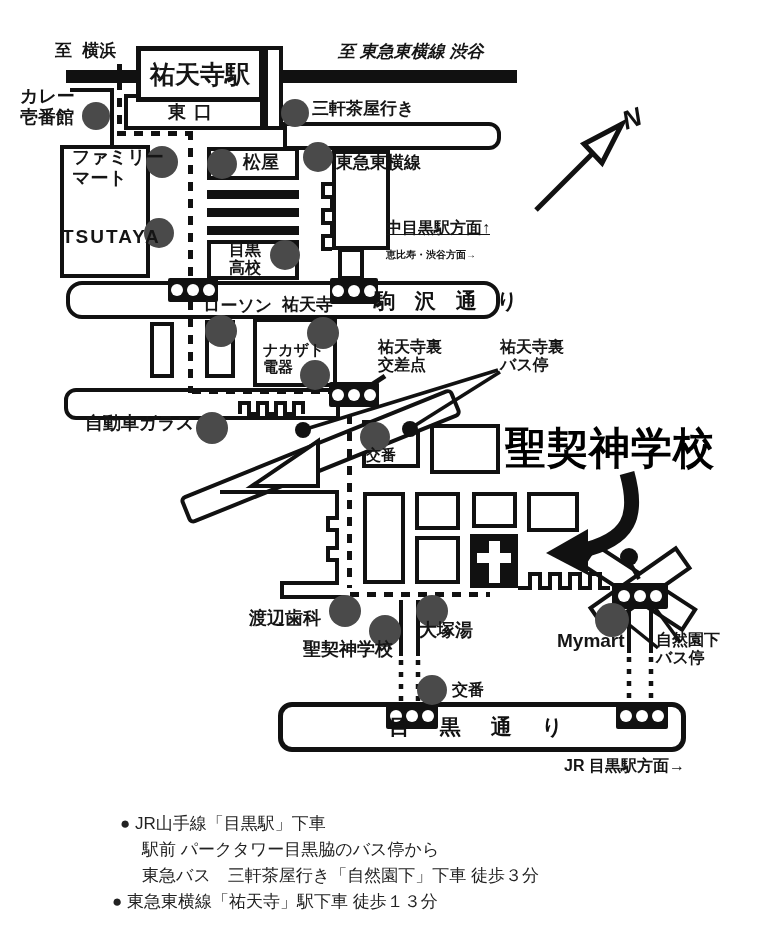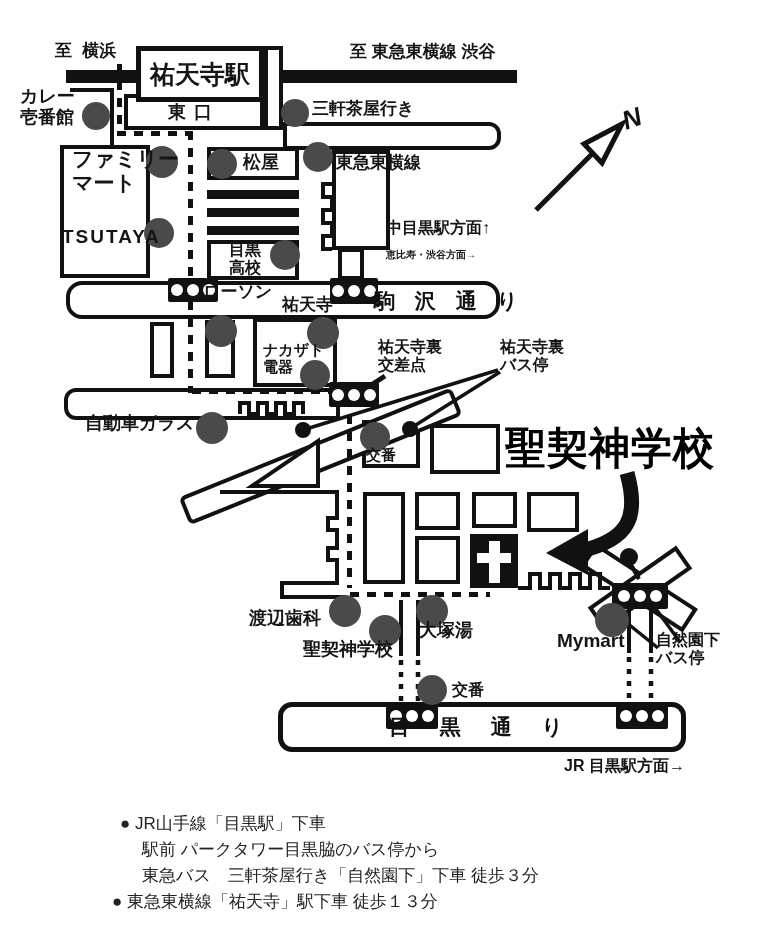--- a/index.html
+++ b/index.html
@@ -24,21 +24,21 @@
   .dirline{position:absolute;font-size:17px;font-weight:500;color:#222;z-index:7;white-space:nowrap;}
 </style>
 </head>
 <body>
 
 <div class="map">
 
   <div class="bar" style="left:66px;top:70px;width:72px;height:13px;"></div>
   <div class="bar" style="left:283px;top:70px;width:234px;height:13px;"></div>
   <div class="lbl" style="left:55px;top:42px;font-family:Liberation Mono, monospace;">至 横浜</div>
-  <div class="lbl" style="left:350px;top:42px;">至 東急東横線 渋谷</div>
+  <div class="lbl" style="left:338px;top:42px;font-style:italic;">至 東急東横線 渋谷</div>
   <div class="blk" style="left:264px;top:46px;width:19px;height:84px;"></div>
   <div class="blk" style="left:136px;top:46px;width:128px;height:56px;border-width:5px;display:flex;align-items:center;justify-content:center;z-index:3;">
     <span class="lbl" style="position:static;font-size:25px;font-weight:900;white-space:nowrap;">祐天寺駅</span>
   </div>
   <div class="blk" style="left:124px;top:94px;width:140px;height:36px;display:flex;align-items:center;justify-content:center;">
     <span class="lbl" style="position:static;font-size:18px;letter-spacing:8px;white-space:nowrap;">東口</span>
   </div>
   <div class="bar" style="left:70px;top:88px;width:44px;height:4px;"></div>
   <div class="bar" style="left:110px;top:88px;width:4px;height:58px;"></div>
 
@@ -175,46 +175,46 @@
   <div class="dot" style="left:360px;top:422px;width:30px;height:30px;"></div>
   <div class="dot" style="left:329px;top:595px;width:32px;height:32px;"></div>
   <div class="dot" style="left:369px;top:615px;width:32px;height:32px;"></div>
   <div class="dot" style="left:416px;top:595px;width:32px;height:32px;"></div>
   <div class="dot" style="left:595px;top:603px;width:34px;height:34px;"></div>
   <div class="dot" style="left:417px;top:675px;width:30px;height:30px;"></div>
 
   <div class="lbl" style="left:20px;top:86px;font-size:18px;">カレー
 壱番館</div>
   <div class="lbl" style="left:312px;top:99px;">三軒茶屋行き</div>
-  <div class="lbl" style="left:72px;top:147px;font-size:21px;">ファミリー
+  <div class="lbl" style="left:72px;top:147px;font-size:18px;">ファミリー
 マート</div>
   <div class="lbl" style="left:243px;top:152px;font-size:18px;">松屋</div>
   <div class="lbl" style="left:336px;top:153px;">東急東横線</div>
   <div class="lbl" style="left:62px;top:226px;font-size:19px;letter-spacing:2px;">TSUTAYA</div>
   <div class="lbl" style="left:229px;top:241px;font-size:16px;line-height:1.1;">目黒
 高校</div>
-  <div class="lbl" style="left:203px;top:282px;">ローソン</div>
+  <div class="lbl" style="left:203px;top:296px;">ローソン</div>
   <div class="lbl" style="left:282px;top:295px;">祐天寺</div>
   <div class="lbl" style="left:263px;top:341px;font-size:15px;">ナカザト
 電器</div>
   <div class="lbl" style="left:378px;top:338px;font-size:16px;">祐天寺裏
 交差点</div>
   <div class="lbl" style="left:500px;top:338px;font-size:16px;">祐天寺裏
 バス停</div>
   <div class="lbl" style="left:85px;top:413px;font-size:18px;">自動車ガラス</div>
   <div class="lbl" style="left:366px;top:446px;font-size:15px;font-weight:700;">交番</div>
   <div class="lbl" style="left:249px;top:608px;font-size:18px;">渡辺歯科</div>
   <div class="lbl" style="left:303px;top:639px;font-size:18px;">聖契神学校</div>
   <div class="lbl" style="left:419px;top:620px;font-size:18px;">大塚湯</div>
   <div class="lbl" style="left:557px;top:630px;font-size:19px;">Mymart</div>
   <div class="lbl" style="left:656px;top:631px;font-size:16px;">自然園下
 バス停</div>
   <div class="lbl" style="left:452px;top:681px;font-size:16px;font-weight:700;">交番</div>
 
-  <div class="lbl" style="left:386px;top:219px;font-size:16px;">中目黒駅方面↑</div>
+  <div class="lbl" style="left:386px;top:219px;font-size:16px;text-decoration:underline;">中目黒駅方面↑</div>
   <div class="lbl" style="left:386px;top:249px;font-size:10px;">恵比寿・渋谷方面→</div>
   <div class="lbl" style="left:564px;top:757px;font-size:16px;">JR 目黒駅方面→</div>
 
   <div class="title">聖契神学校</div>
 
   <div class="dirline" style="left:112px;top:812px;margin-left:8px;">● JR山手線「目黒駅」下車</div>
   <div class="dirline" style="left:142px;top:838px;">駅前 パークタワー目黒脇のバス停から</div>
   <div class="dirline" style="left:142px;top:864px;">東急バス　三軒茶屋行き「自然園下」下車 徒歩３分</div>
   <div class="dirline" style="left:112px;top:890px;">● 東急東横線「祐天寺」駅下車 徒歩１３分</div>
 

